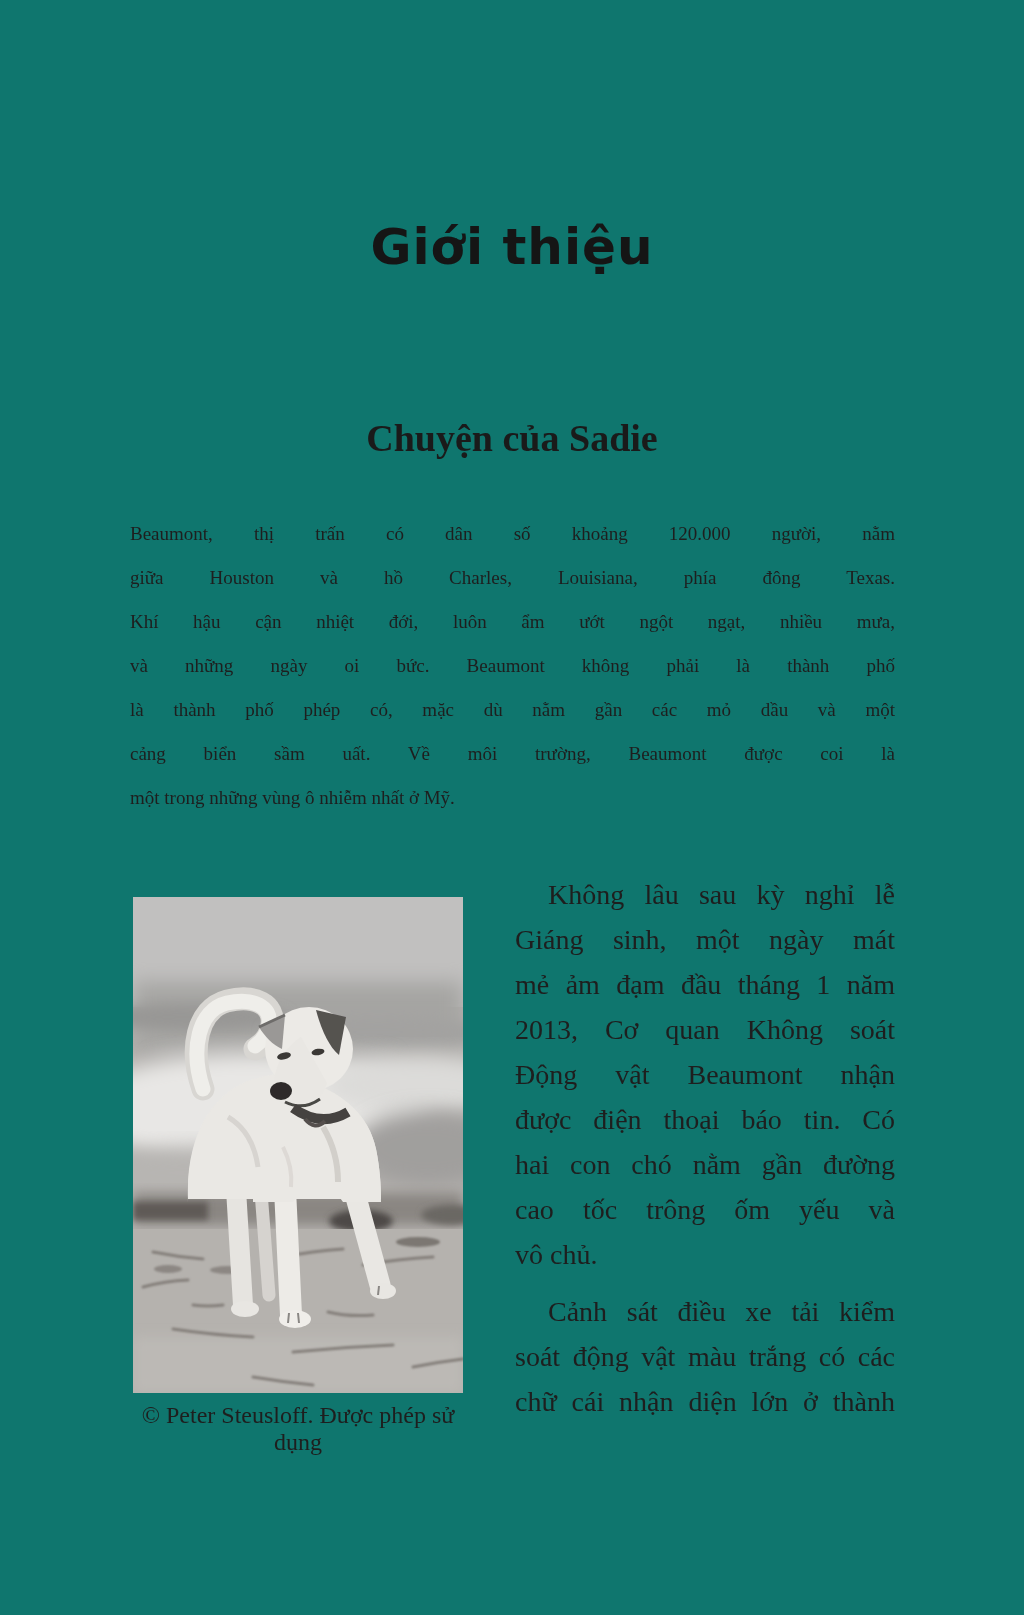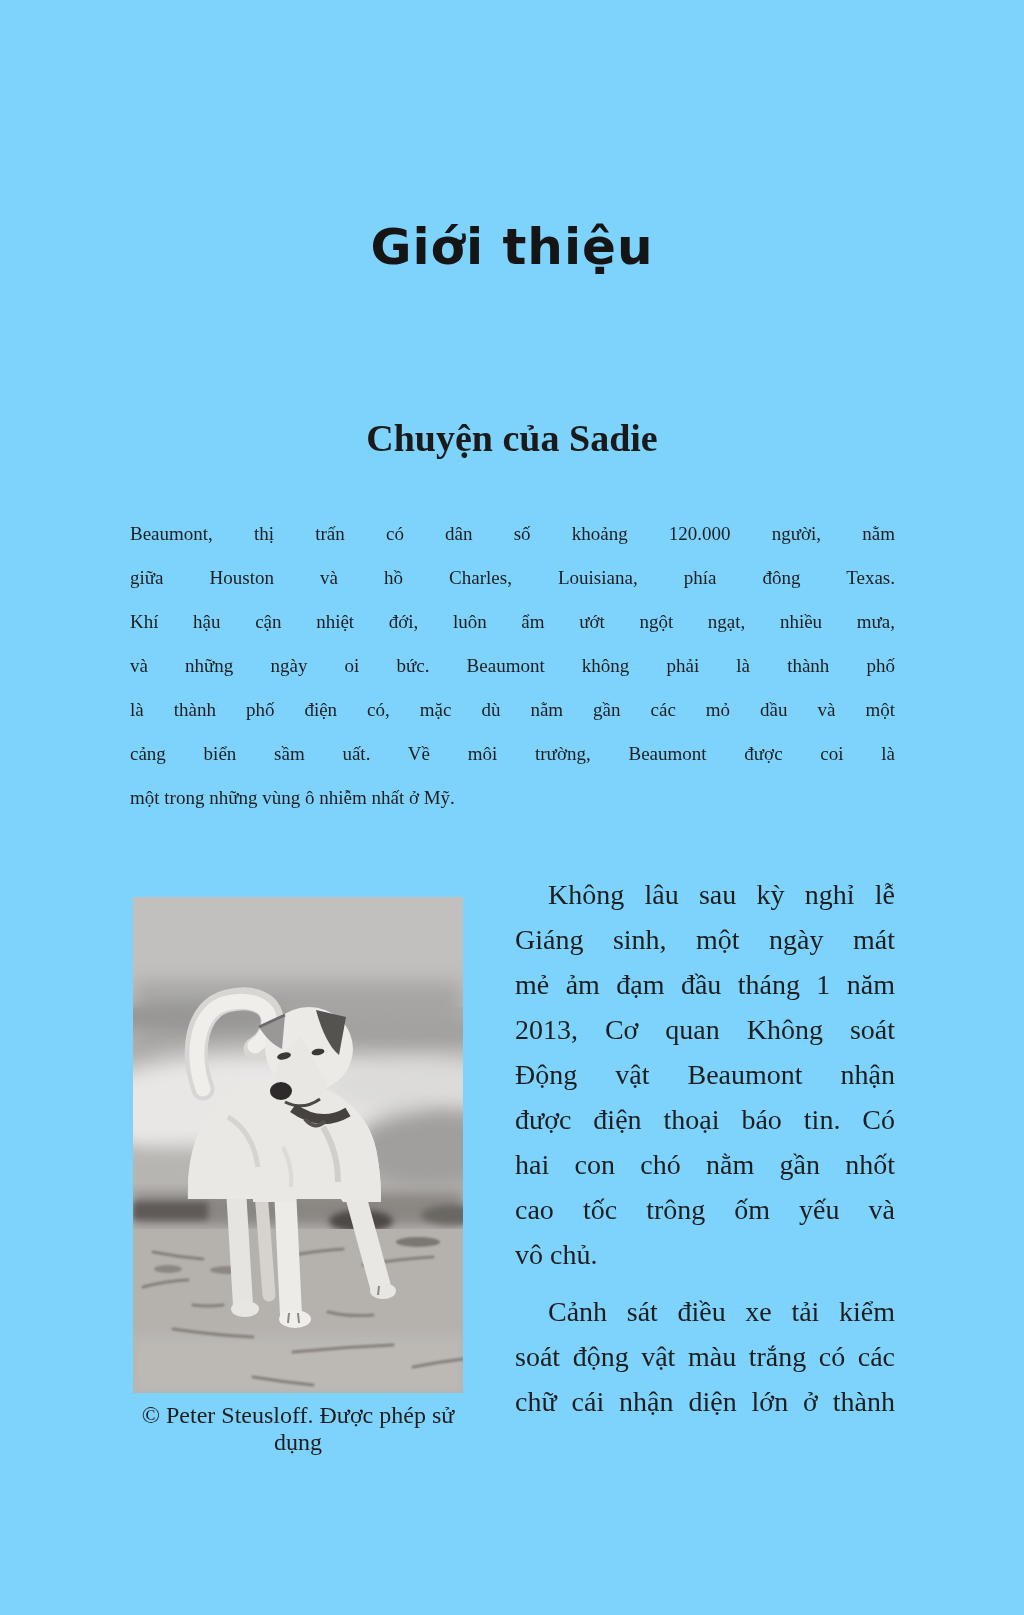--- a/index.html
+++ b/index.html
@@ -1,19 +1,19 @@
 <!DOCTYPE html>
 <html><head>
 <meta charset="utf-8">
 <style>
   html,body{margin:0;padding:0;background:#ffffff;}
   .page{
     position:relative;
     width:1024px;height:1615px;
-    background:#7dd3fc;
+    background:#0f766e;
     font-family:"Liberation Serif", serif;
     color:#1e1e1e;
     overflow:hidden;
   }
   .title{
     position:absolute;top:218px;left:0;width:100%;
     text-align:center;
     font-family:"DejaVu Sans", sans-serif;
     font-weight:bold;
     font-size:50px;
@@ -64,21 +64,21 @@
 
   <div class="title">Giới thiệu</div>
 
   <div class="subtitle">Chuyện của Sadie</div>
 
   <div class="para1">
     <div class="tline j">Beaumont, thị trấn có dân số khoảng 120.000 người, nằm</div>
     <div class="tline j">giữa Houston và hồ Charles, Louisiana, phía đông Texas.</div>
     <div class="tline j">Khí hậu cận nhiệt đới, luôn ẩm ướt ngột ngạt, nhiều mưa,</div>
     <div class="tline j">và những ngày oi bức. Beaumont không phải là thành phố</div>
-    <div class="tline j">là thành phố điện có, mặc dù nằm gần các mỏ dầu và một</div>
+    <div class="tline j">là thành phố phép có, mặc dù nằm gần các mỏ dầu và một</div>
     <div class="tline j">cảng biển sầm uất. Về môi trường, Beaumont được coi là</div>
     <div class="tline">một trong những vùng ô nhiễm nhất ở Mỹ.</div>
   </div>
 
   <div class="photo">
     <svg viewBox="0 0 330 496" xmlns="http://www.w3.org/2000/svg">
       <defs>
         <filter id="b10" x="-30%" y="-30%" width="160%" height="160%">
             <feGaussianBlur stdDeviation="10"></feGaussianBlur>
           </filter>
@@ -179,21 +179,21 @@
   </div>
 
   <div class="col">
     <div>
       <div class="tline j ind">Không lâu sau kỳ nghỉ lễ</div>
       <div class="tline j">Giáng sinh, một ngày mát</div>
       <div class="tline j">mẻ ảm đạm đầu tháng 1 năm</div>
       <div class="tline j">2013, Cơ quan Không soát</div>
       <div class="tline j">Động vật Beaumont nhận</div>
       <div class="tline j">được điện thoại báo tin. Có</div>
-      <div class="tline j">hai con chó nằm gần nhốt</div>
+      <div class="tline j">hai con chó nằm gần đường</div>
       <div class="tline j">cao tốc trông ốm yếu và</div>
       <div class="tline">vô chủ.</div>
     </div>
     <div class="para-gap">
       <div class="tline j ind">Cảnh sát điều xe tải kiểm</div>
       <div class="tline j">soát động vật màu trắng có các</div>
       <div class="tline j">chữ cái nhận diện lớn ở thành</div>
     </div>
   </div>
 

